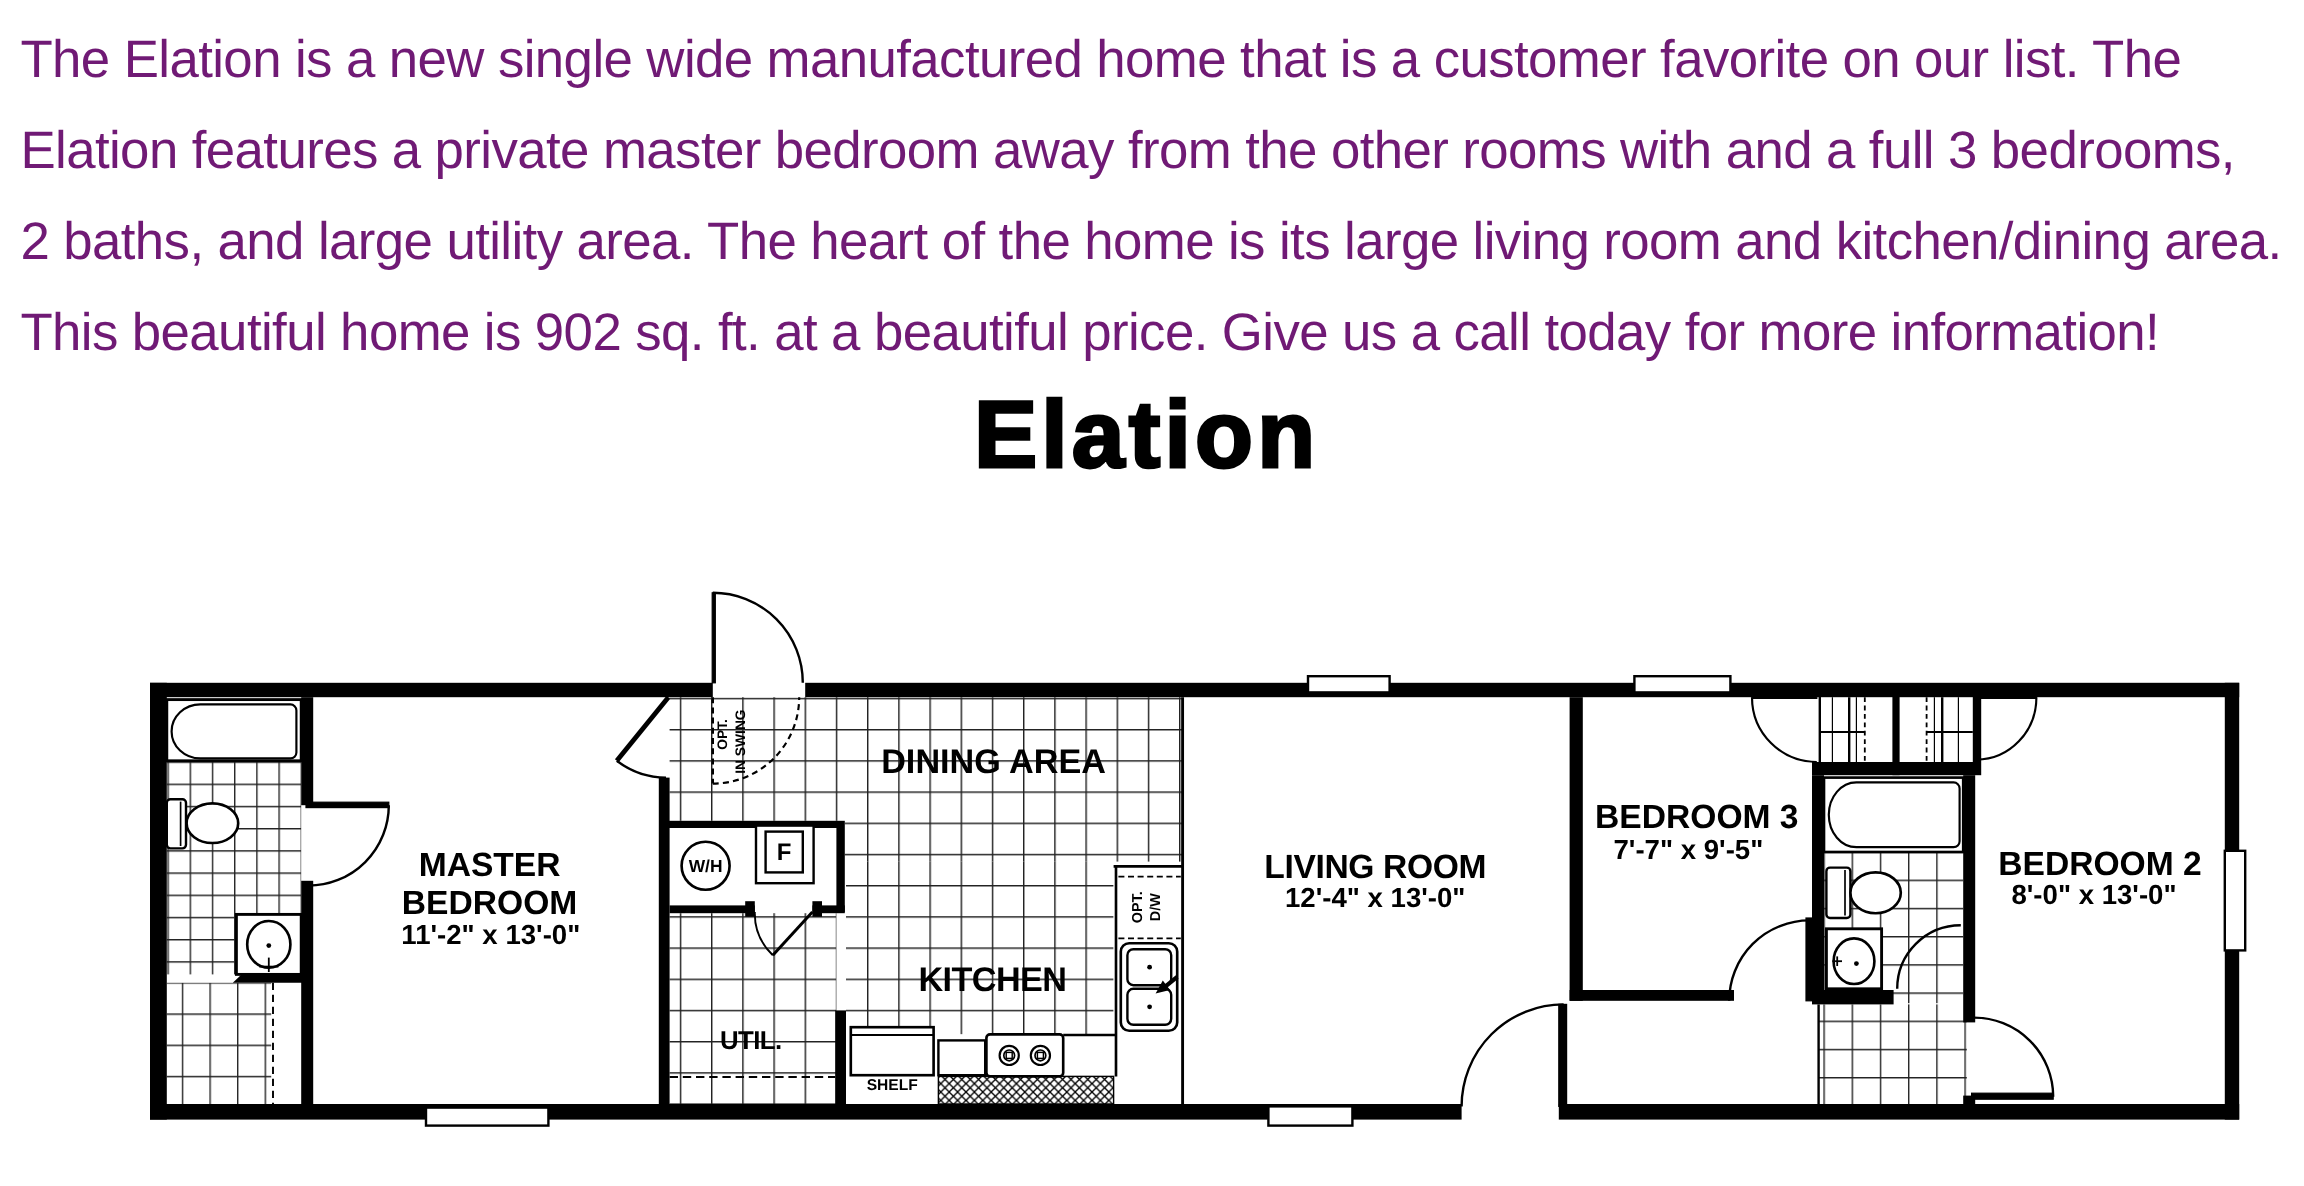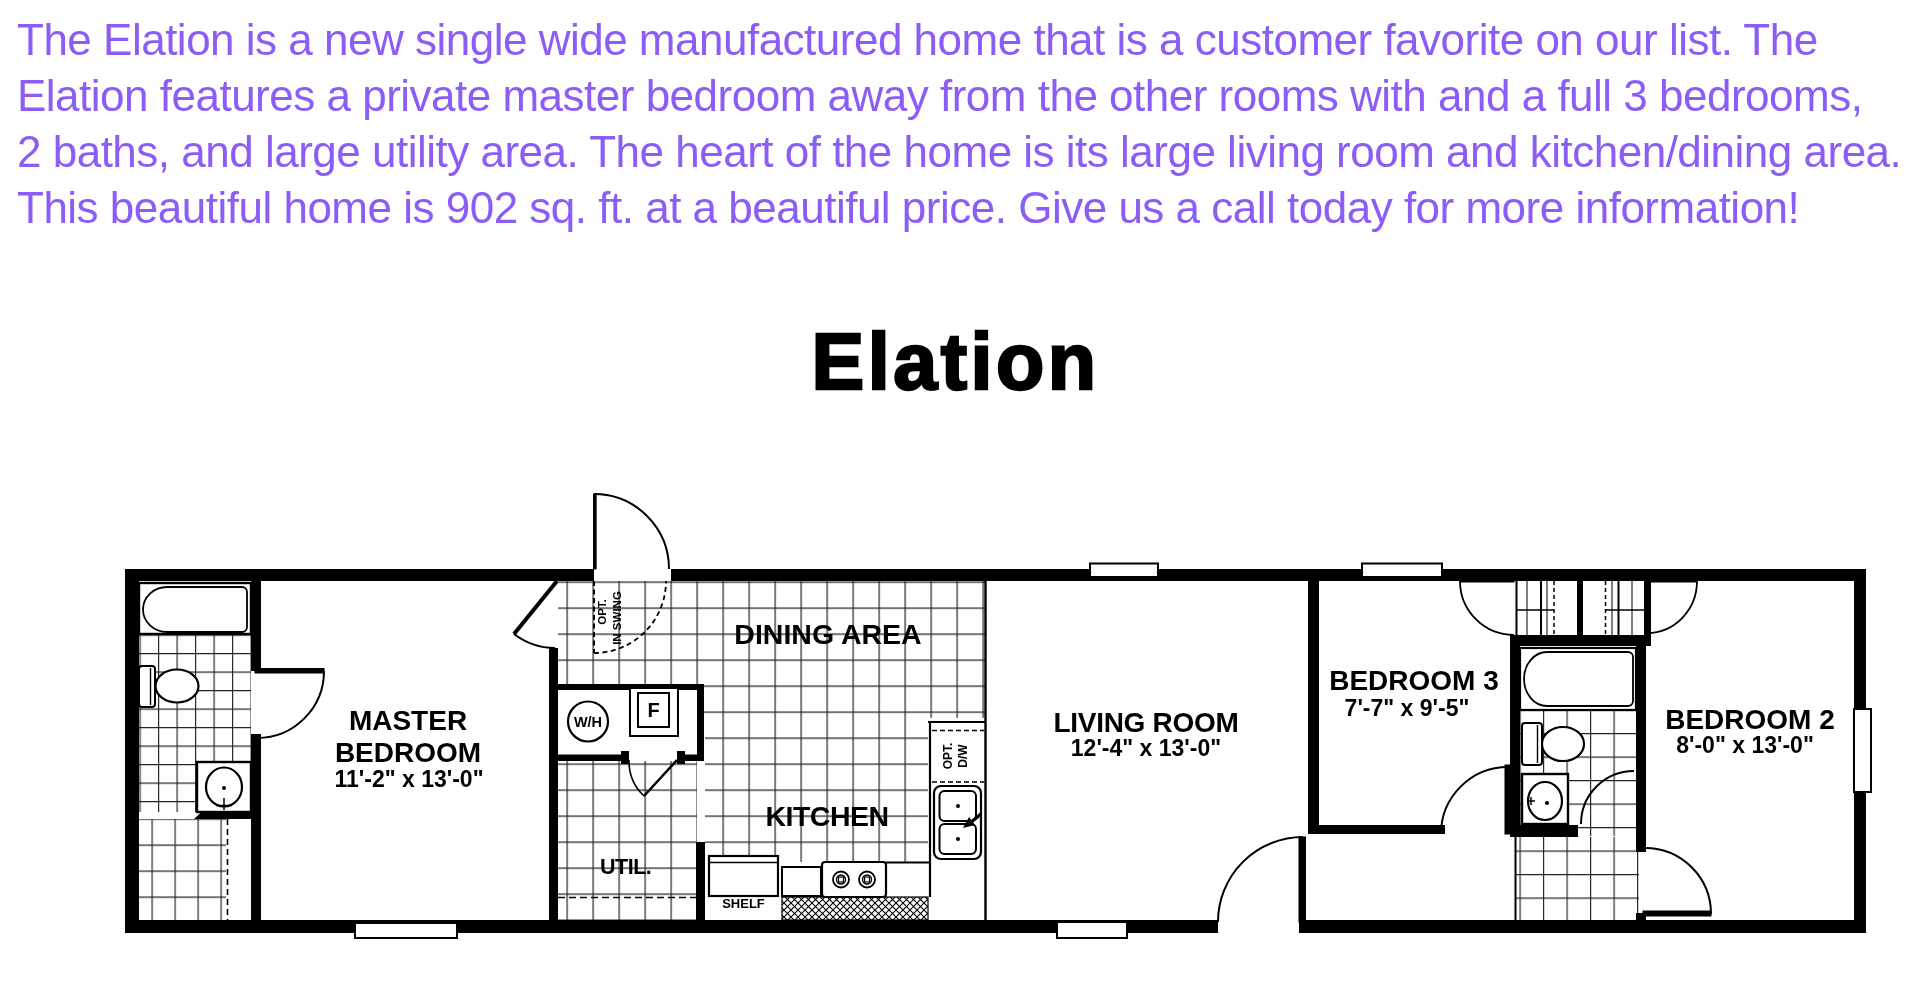--- a/index.html
+++ b/index.html
@@ -1,17 +1,17 @@
 <!DOCTYPE html>
 <html><head>
 <meta charset="utf-8">
 <style>
 html,body{margin:0;padding:0;background:#fff;width:1920px;height:988px;overflow:hidden}
 #desc{position:absolute;left:17px;top:12px;margin:0;font-family:"Liberation Sans",sans-serif;
- font-size:44px;line-height:56px;color:#8b5cf6;letter-spacing:-0.5px;white-space:nowrap}
+ font-size:44px;line-height:76px;color:#701a75;letter-spacing:-0.5px;white-space:nowrap}
 #plan{position:absolute;left:0;top:0}
 </style>
 </head>
 <body>
 <p id="desc">The Elation is a new single wide manufactured home that is a customer favorite on our list. The<br>Elation features a private master bedroom away from the other rooms with and a full 3 bedrooms,<br>2 baths, and large utility area. The heart of the home is its large living room and kitchen/dining area.<br>This beautiful home is 902 sq. ft. at a beautiful price. Give us a call today for more information!</p>
 <svg id="plan" width="1920" height="988" viewBox="0 0 1920 988" font-family="Liberation Sans,sans-serif">
 <defs>
 <pattern id="gB" width="26" height="26" x="566.5" y="581.5" patternUnits="userSpaceOnUse">
  <path d="M0.6,0V26M0,0.6H26" stroke="#222" stroke-width="1.2" fill="none"></path>
 </pattern>

